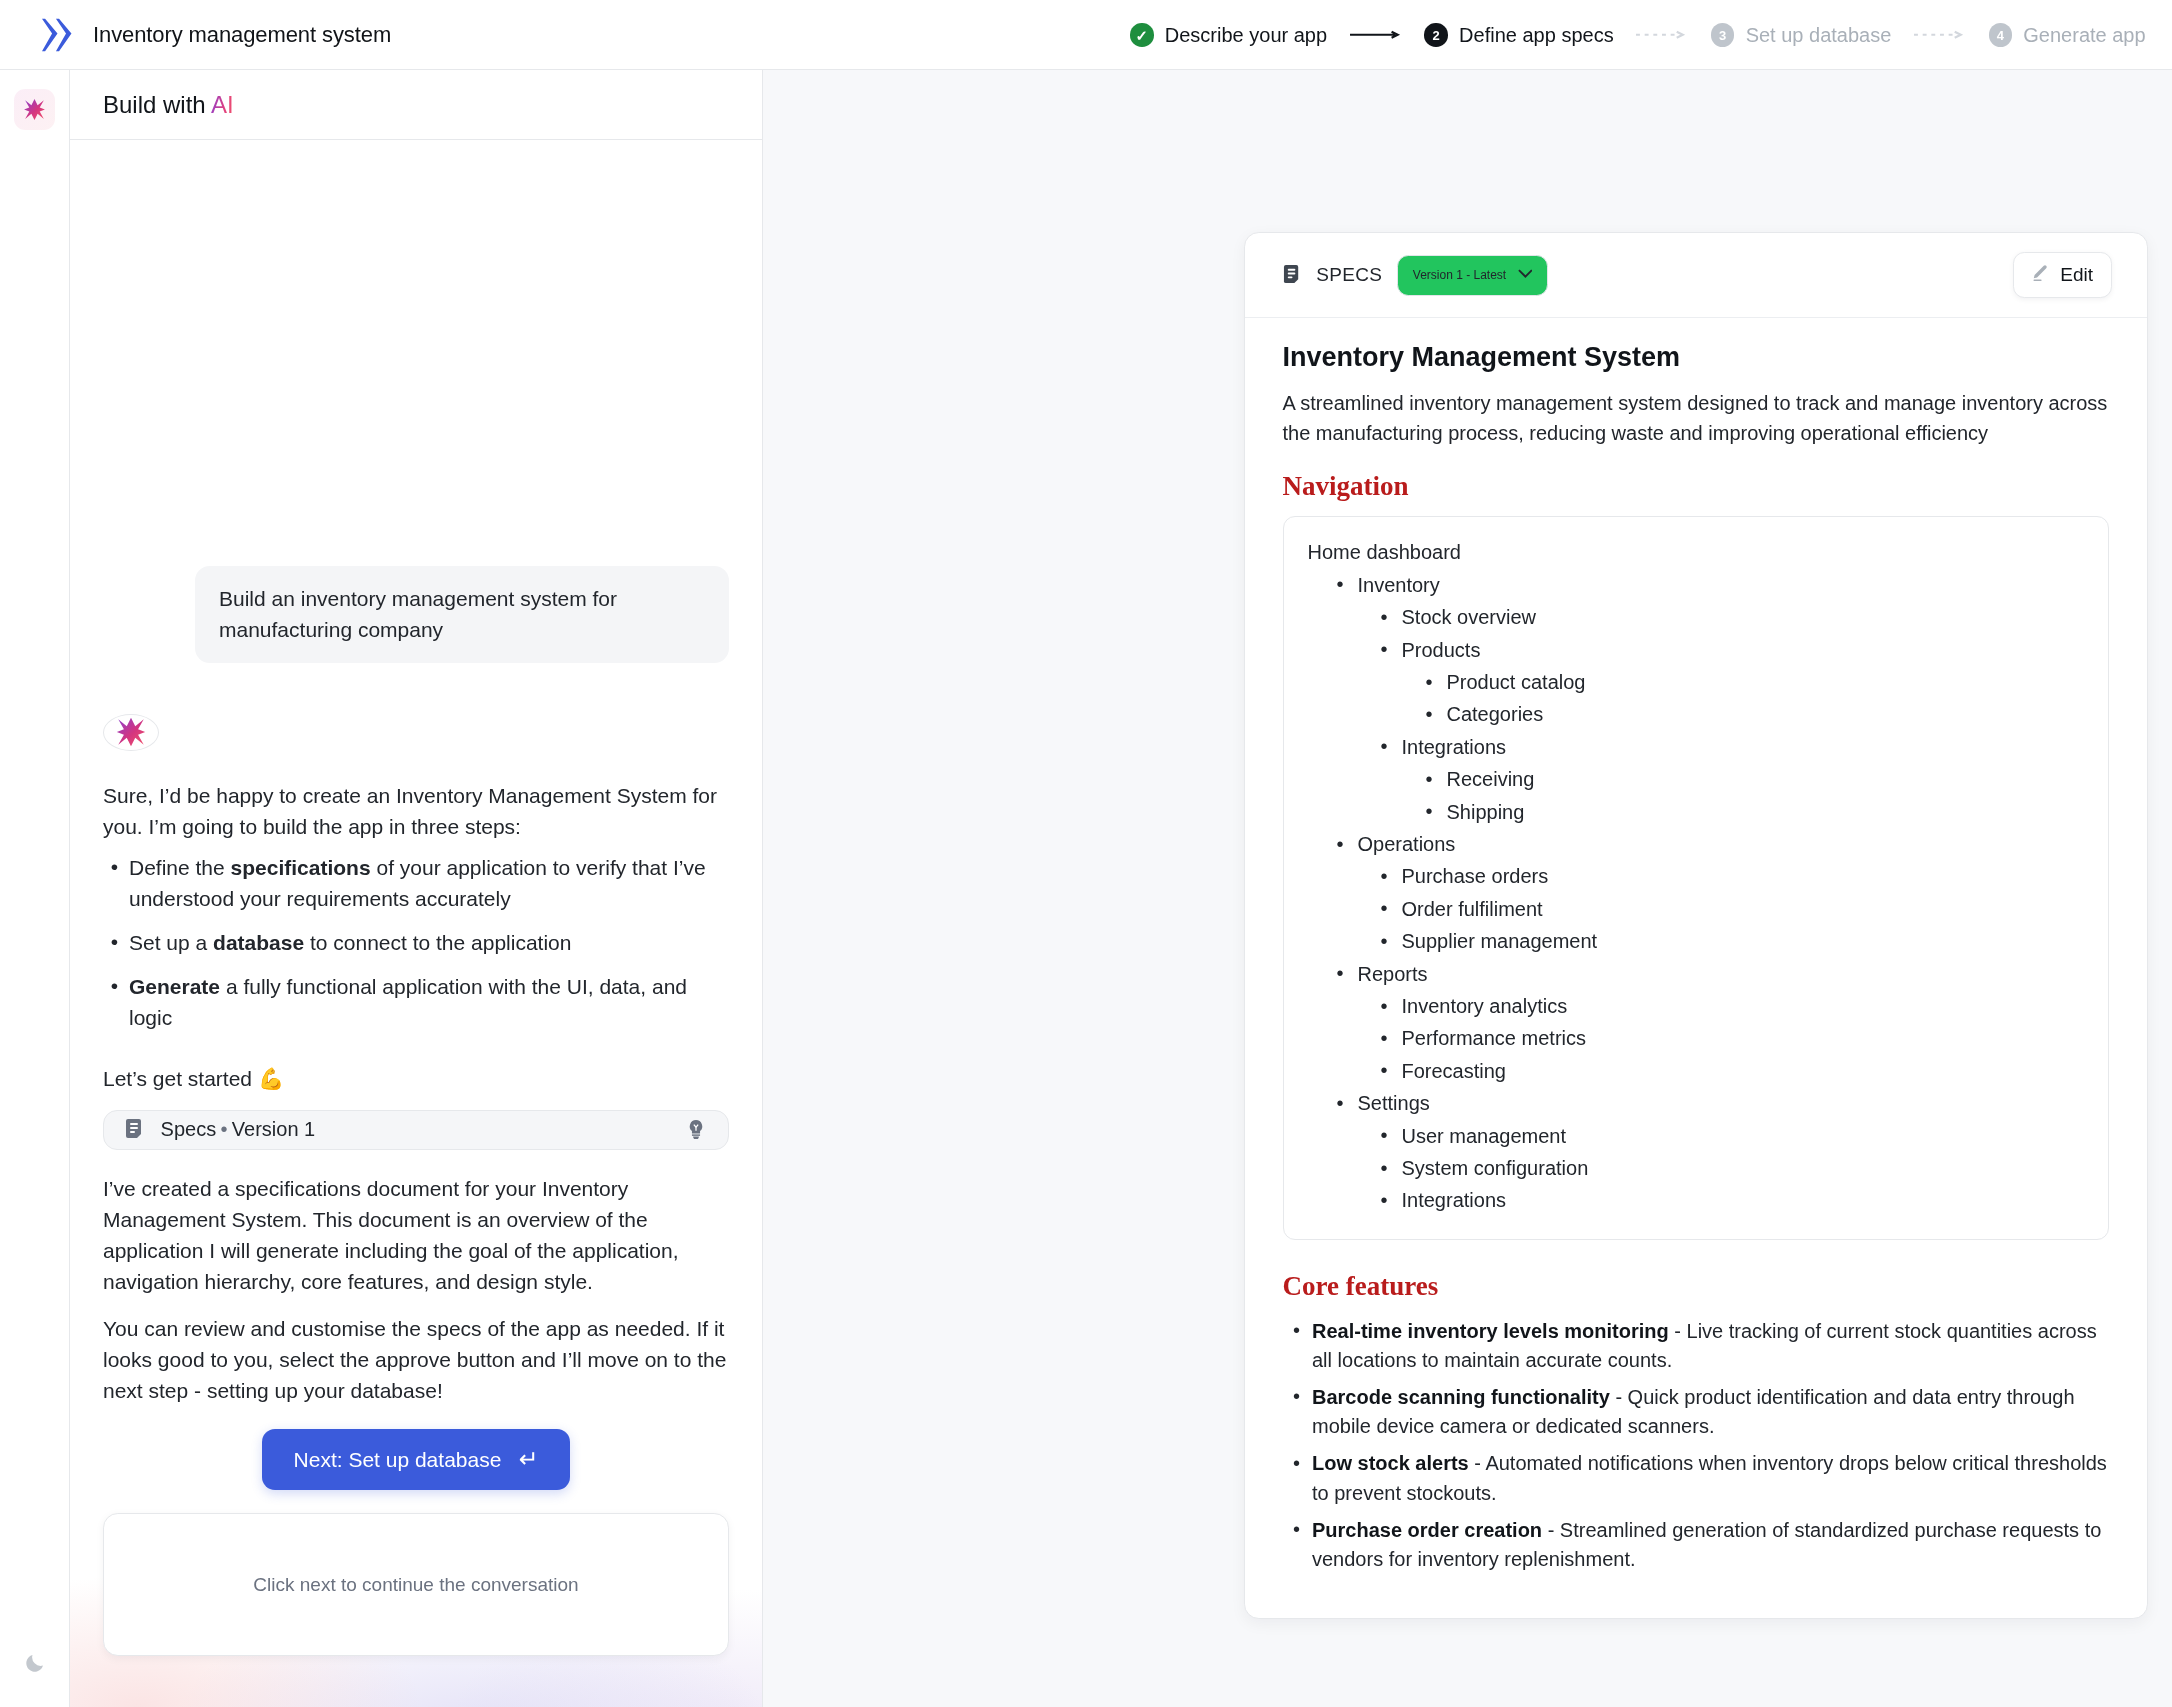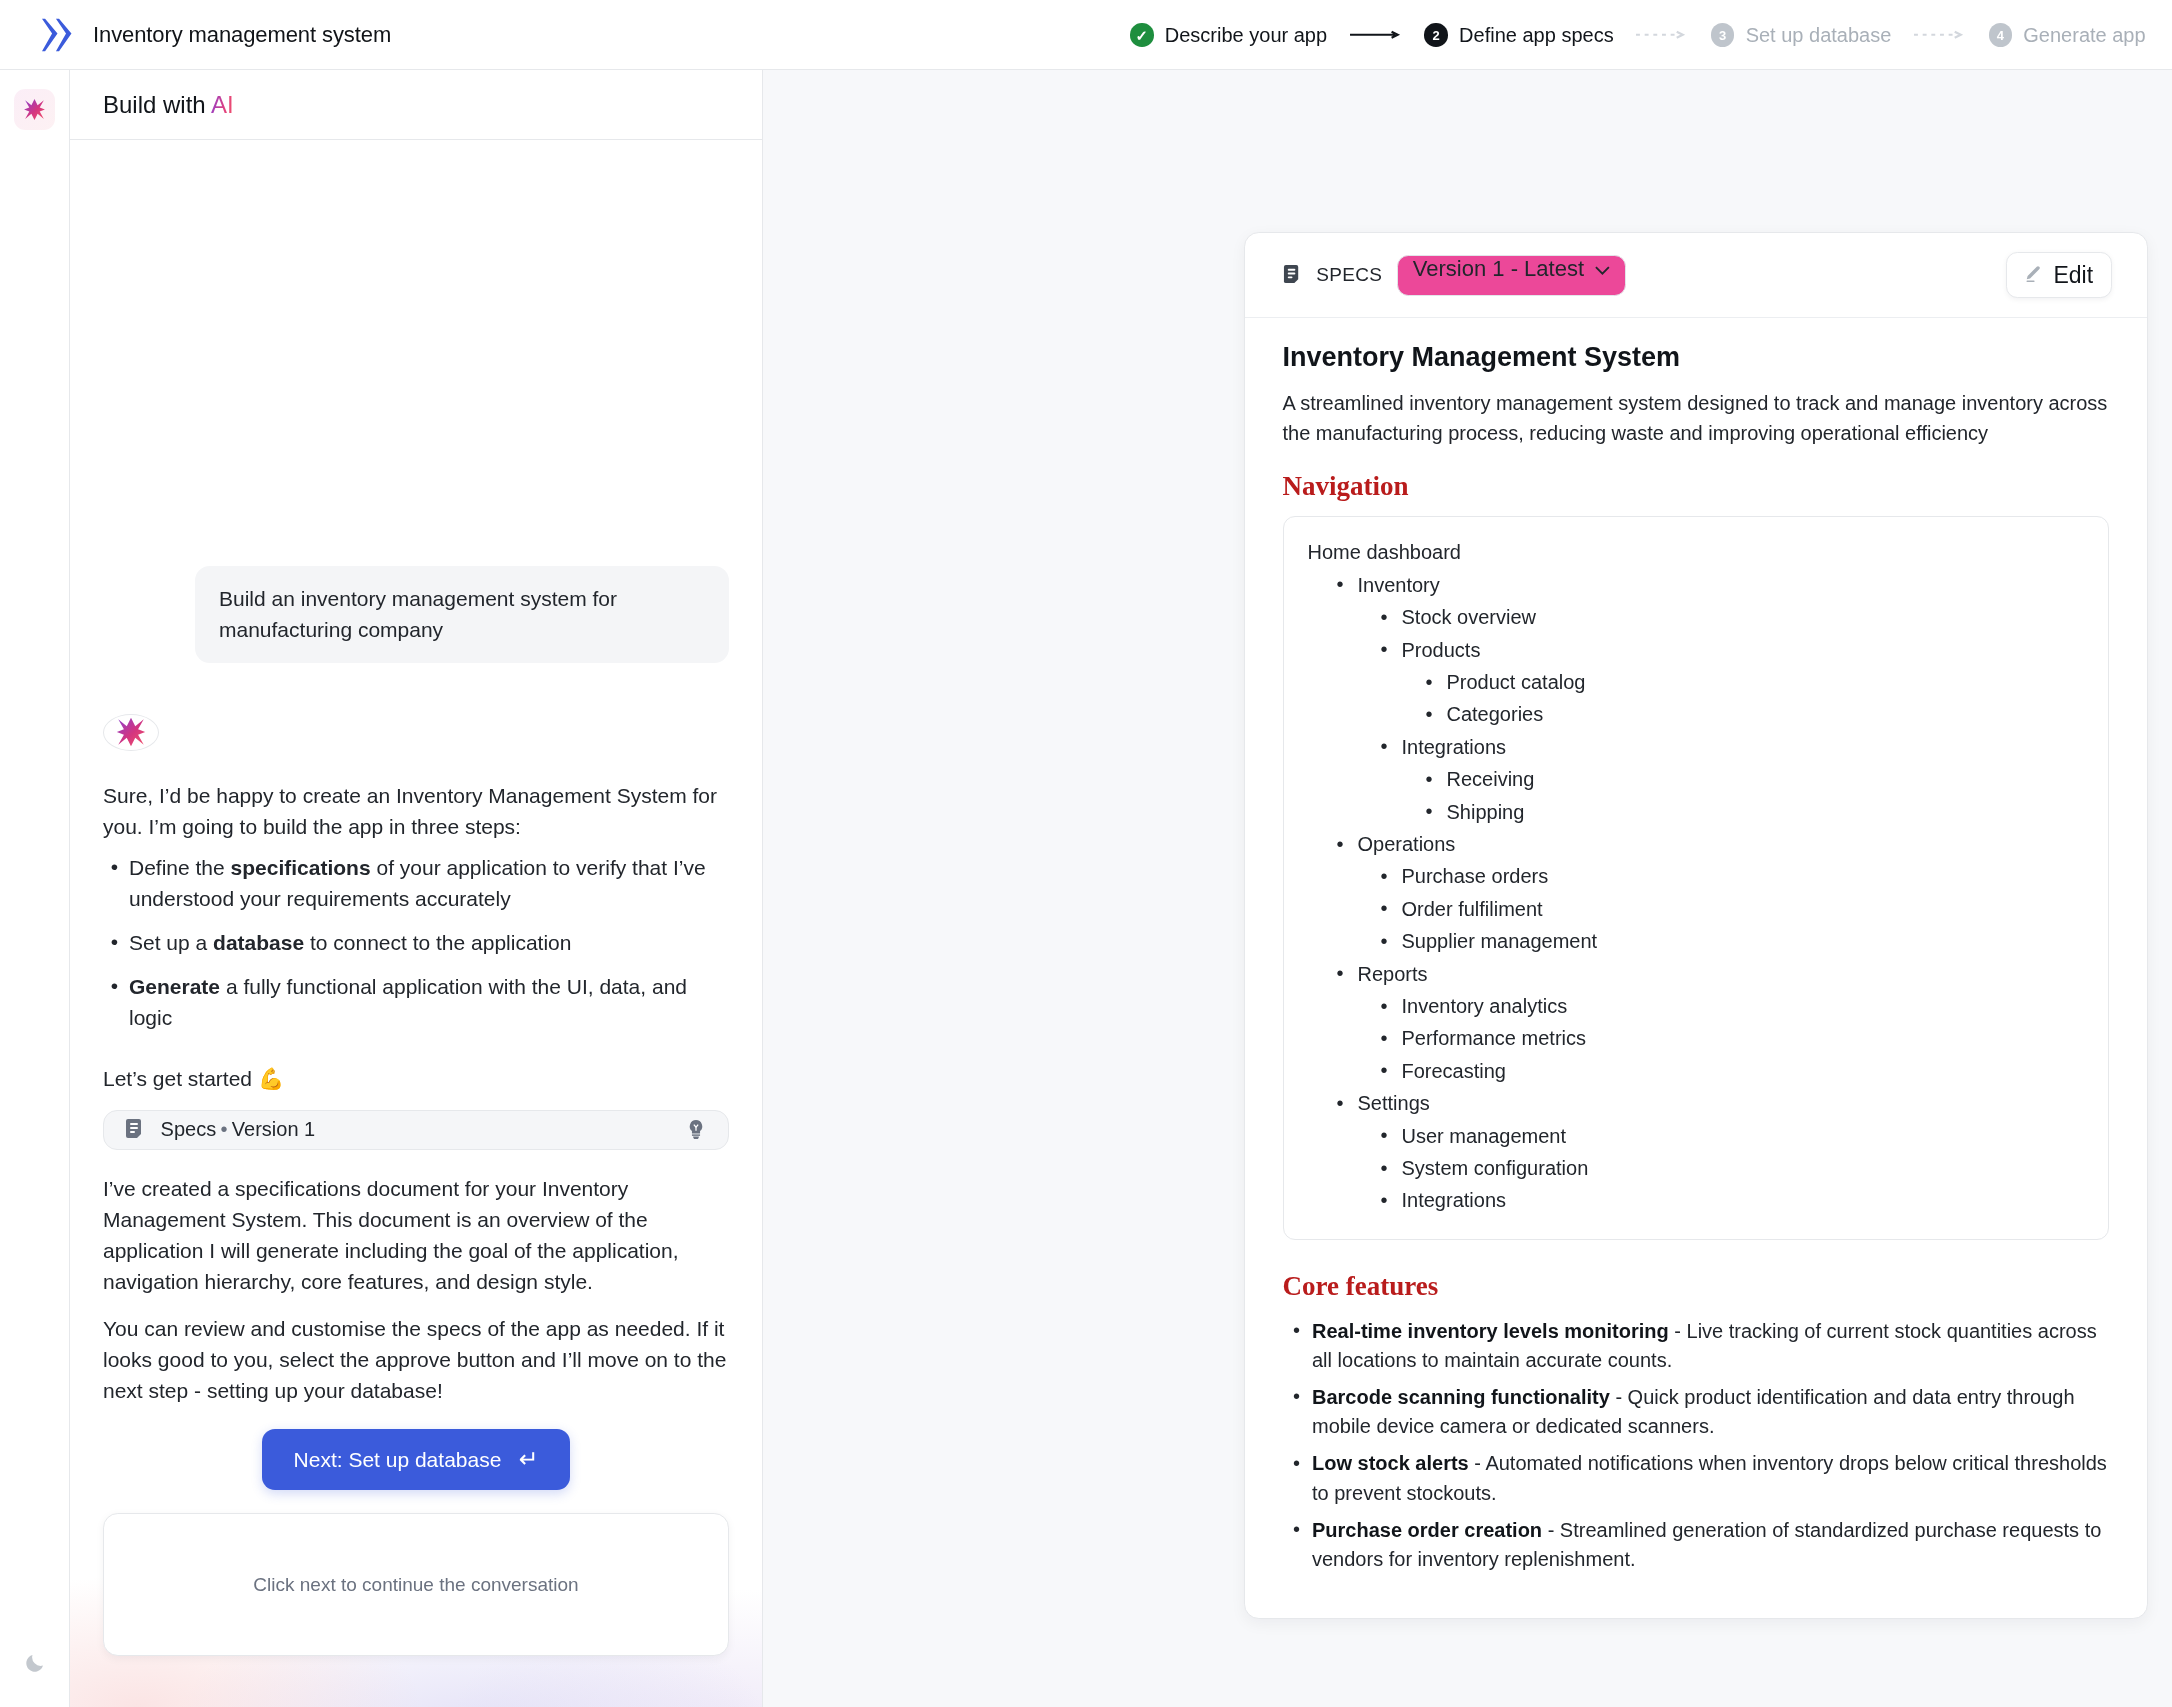--- a/index.html
+++ b/index.html
@@ -169,29 +169,29 @@
   }
   .specs-card-head{
     height:85px; display:flex; align-items:center;
     padding:0 35px 0 38px; gap:14.8px;
     border-bottom:1.7px solid #eceef1;
   }
   .specs-kicker{ font-size:19px; color:#22262c; letter-spacing:0.3px; }
   .version-chip{
     border:1.7px solid #e2e5e9; border-radius:11.3px;
     height:41px; padding:0 14.8px;
-    display:flex; align-items:flex-start; gap:11.3px;
-    font-size:22px; color:#22262c; background:#ec4899;
+    display:flex; align-items:center; gap:11.3px;
+    font-size:12px; color:#22262c; background:#22c55e;
   }
   .edit-btn{
     margin-left:auto;
     border:1.7px solid #e6e8eb; border-radius:11.3px;
     height:46px; padding:0 17.4px;
     display:flex; align-items:center; gap:11.3px;
-    font-size:23px; color:#11151a; background:#fff;
+    font-size:19px; color:#11151a; background:#fff;
     font-family:inherit; cursor:pointer;
     box-shadow:0 1.7px 5.2px rgba(16,24,40,.05);
   }
 
   .specs-body{ padding:23.5px 38px 36px 38px; }
   .doc-title{ font-size:27px; color:#11151a; margin-bottom:15.6px; font-weight:bold; }
   .doc-desc{ font-size:20px; line-height:1.5; color:#22262c; margin-bottom:22.6px; }
   .doc-h2{ font-size:27px; color:#b91c1c; margin-bottom:14.8px; font-weight:bold;font-family:Liberation Serif, serif; }
 
   .navbox{

